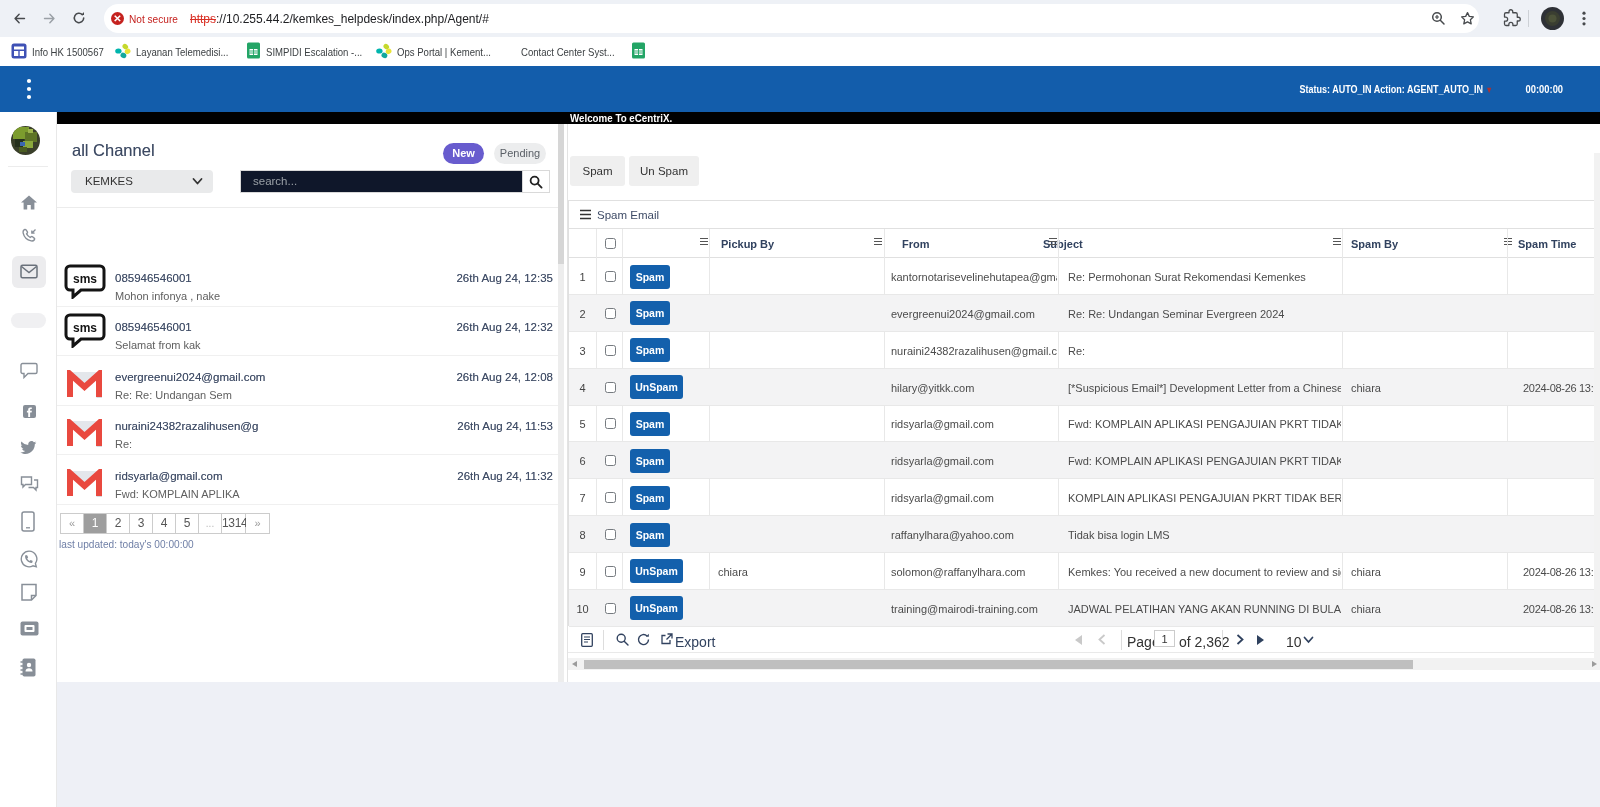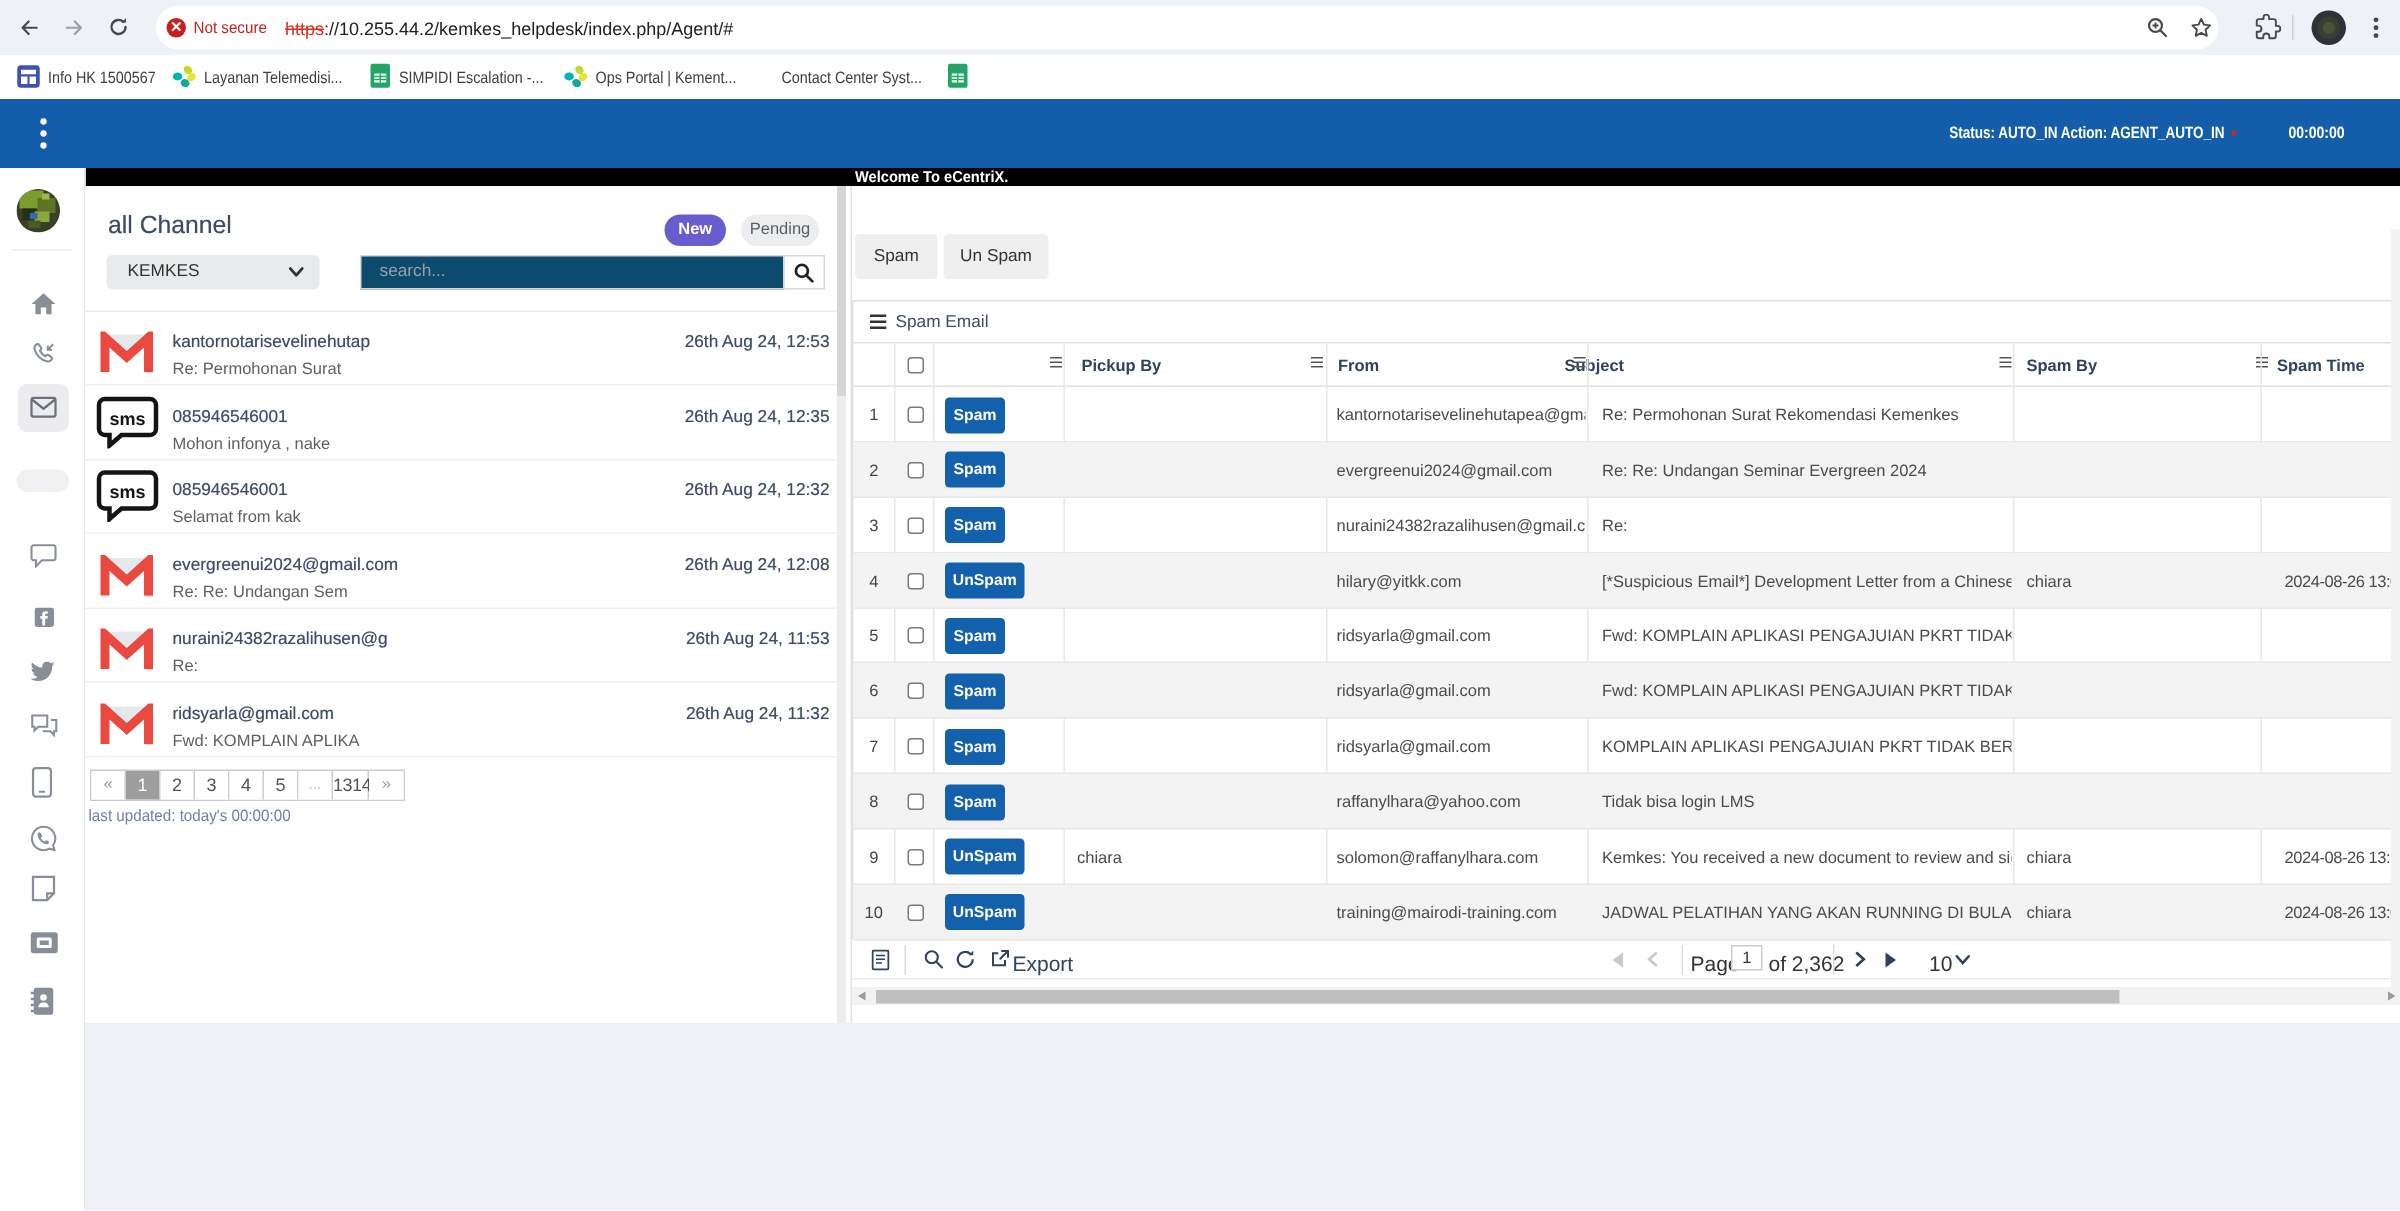--- a/index.html
+++ b/index.html
@@ -26,21 +26,21 @@
 
 #sidebar{left:0;top:112px;width:57px;height:695px;background:#fff;border-right:1px solid #e8e8e8}
 .sbicon{left:20px}
 
 #leftpanel{left:57px;top:124px;width:506px;height:558px;background:#fff}
 #lp-title{left:15px;top:17px;font-size:16.5px;color:#3d4a63;text-shadow:0 0 0.6px rgba(61,74,99,0.5)}
 .pill{height:21px;border-radius:11px;font-size:11px;line-height:21px;text-align:center}
 #pill-new{left:386px;top:19px;width:41px;background:#685cce;color:#fff;font-weight:bold}
 #pill-pending{left:437px;top:19px;width:52px;background:#ecedee;color:#5a5f66}
 #lp-select{left:14px;top:46px;width:142px;height:23px;background:#e9eaeb;border-radius:4px;font-size:11.5px;color:#333;line-height:23px;padding-left:14px}
-#lp-search{left:183px;top:46px;width:283px;height:23px;border:1px solid #d9d9d9;background:#0c4a6e;font-size:11.5px;color:#9aa0a6;line-height:21px;padding-left:12px}
+#lp-search{left:183px;top:46px;width:283px;height:23px;border:1px solid #d9d9d9;background:#0f172a;font-size:11.5px;color:#9aa0a6;line-height:21px;padding-left:12px}
 #lp-searchbtn{left:466px;top:46px;width:27px;height:23px;border:1px solid #d9d9d9;border-left:none;background:#fff}
 #lp-divider{left:0;top:83px;width:506px;height:1px;background:#ececec}
 .lrow{left:0;width:506px;height:50px;border-bottom:1px solid #f0f0f0}
 .lrow .ttl{position:absolute;left:58px;top:15px;font-size:11.5px;color:#3f4c66;text-shadow:0 0 0.6px rgba(63,76,102,0.6)}
 .lrow .sub{position:absolute;left:58px;top:33px;font-size:11px;color:#5f5f5f}
 .lrow .dt{position:absolute;right:10px;top:15px;font-size:11.5px;color:#3f4c66;text-shadow:0 0 0.6px rgba(63,76,102,0.6)}
 .lrow .icn{position:absolute;left:7px;top:10px}
 #lp-pgn{left:3px;top:389px;height:21px;border:1px solid #ccc;display:flex}
 #lp-pgn .pc{width:23px;height:19px;border-right:1px solid #ccc;font-size:12px;color:#555;text-align:center;line-height:19px;background:#fff}
 #lp-pgn .pc:last-child{border-right:none}
@@ -267,31 +267,20 @@
         <path d="M1.5 2 L5.5 6.5 L9.5 2" stroke="#333" stroke-width="1.8" fill="none" stroke-linecap="round" stroke-linejoin="round"></path>
       </svg></div>
  <div class="ab" id="lp-search">search...</div>
  <div class="ab" id="lp-searchbtn">
       <svg style="margin:4px auto 0" width="14" height="14" viewBox="0 0 14 14">
         <circle cx="5.6" cy="5.6" r="4" stroke="#222" stroke-width="1.8" fill="none"></circle>
         <path d="M8.7 8.7 L12.6 12.6" stroke="#222" stroke-width="1.8" stroke-linecap="round"></path>
       </svg>
     </div>
  <div class="ab" id="lp-divider"></div>
- <div class="ab lrow" style="top:83px">
-  <svg class="icn gm" style="left:9px;top:14px" width="37" height="28" viewBox="0 0 37 28">
-        <rect x="0.5" y="0.5" width="36" height="27" fill="#fff"></rect>
-        <path d="M3 2 L34 2 L18.5 18 Z" fill="#e4e7eb"></path>
-        <path d="M30 28 L36 22 V28 Z" fill="#d8dbe0"></path>
-        <path d="M4 27 V4 L18.5 17 L33 4 V27" stroke="#e9493f" stroke-width="6" fill="none"></path>
-      </svg>
-  <div class="ttl">kantornotarisevelinehutap</div>
-      <div class="sub">Re: Permohonan Surat</div>
-      <div class="dt">26th Aug 24, 12:53</div>
- </div>
  <div class="ab lrow" style="top:132.5px">
   <svg class="icn" style="left:7px;top:7px" width="42" height="35" viewBox="0 0 42 35">
         <path d="M6 2 h30 a4 4 0 0 1 4 4 v16 a4 4 0 0 1 -4 4 h-19 l-8 7 v-7 h-3 a4 4 0 0 1 -4 -4 v-16 a4 4 0 0 1 4 -4 z" fill="#fff" stroke="#141414" stroke-width="3"></path>
         <text x="21" y="19" font-size="12" font-weight="bold" fill="#141414" text-anchor="middle" font-family="Liberation Sans,sans-serif">sms</text>
       </svg>
   <div class="ttl">085946546001</div>
       <div class="sub">Mohon infonya , nake</div>
       <div class="dt">26th Aug 24, 12:35</div>
  </div>
  <div class="ab lrow" style="top:182px">
@@ -358,21 +347,21 @@
  <div class="ab" id="grid">
   <div class="ab" id="gcaption">
    <svg class="ab" style="left:11px;top:8px" width="11" height="11" viewBox="0 0 11 11">
           <path d="M0 1.5 h11 M0 5.5 h11 M0 9.5 h11" stroke="#333" stroke-width="1.6"></path>
         </svg>
    <div class="txt">Spam Email</div>
   </div>
   <div class="ab" id="ghead">
    <div class="ab cbx" style="left:36px;top:9px"></div>
    <div class="hlbl" style="left:152px">Pickup By</div>
-   <div class="hlbl" style="left:323px">From</div>
+   <div class="hlbl" style="left:333px">From</div>
    <div class="hlbl" style="left:474px">Subject</div>
    <div class="hlbl" style="left:782px">Spam By</div>
    <div class="hlbl" style="left:949px">Spam Time</div>
    <div class="sorti" style="left:131px">
           <i></i>
           <i></i>
           <i></i>
         </div>
    <div class="sorti" style="left:305px">
           <i></i>

